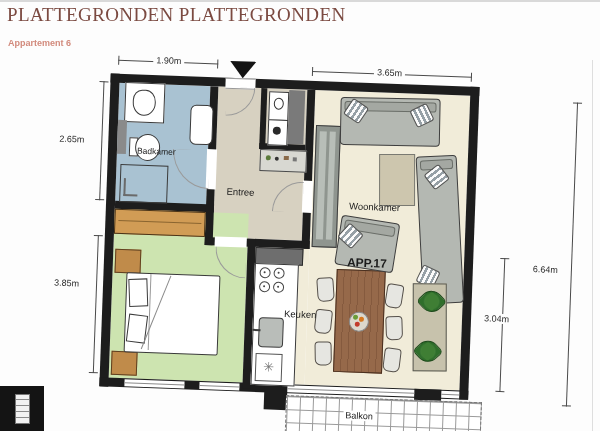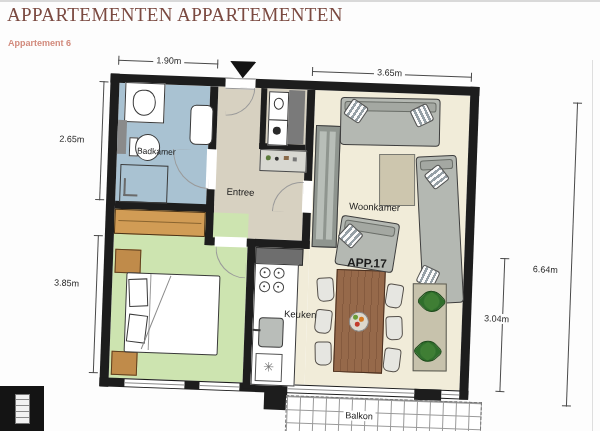--- a/index.html
+++ b/index.html
@@ -49,21 +49,21 @@
                         repeating-linear-gradient(90deg,#9a9a9a 0 1px,transparent 1px 13px);}
   .radiator{position:absolute;background:#f2f2f2;border:1px solid #777;
        background-image:repeating-linear-gradient(0deg,transparent 0 5px,#8a8a8a 5px 6px);}
 </style>
 </head>
 <body>
 
 <div id="stage">
   <div class="abs scanline-top"></div>
   <div class="abs scanline-right"></div>
-  <div class="abs title">APPARTEMENTEN APPARTEMENTEN</div>
+  <div class="abs title">PLATTEGRONDEN PLATTEGRONDEN</div>
   <div class="abs subtitle">Appartement 6</div>
 
   <div id="plan">
 
     <div class="room" style="left:114px;top:89px;width:91px;height:126px;background:#a9c2d2;"></div>
     <div class="room" style="left:213px;top:89px;width:89px;height:151px;background:#d7d1c1;"></div>
     <div class="room" style="left:310px;top:89px;width:155px;height:295px;background:#f1ecd9;"></div>
     <div class="room" style="left:256px;top:248px;width:54px;height:136px;background:#f1ecd9;"></div>
     <div class="room" style="left:114px;top:215px;width:134px;height:169px;background:#cde4b0;"></div>
 

